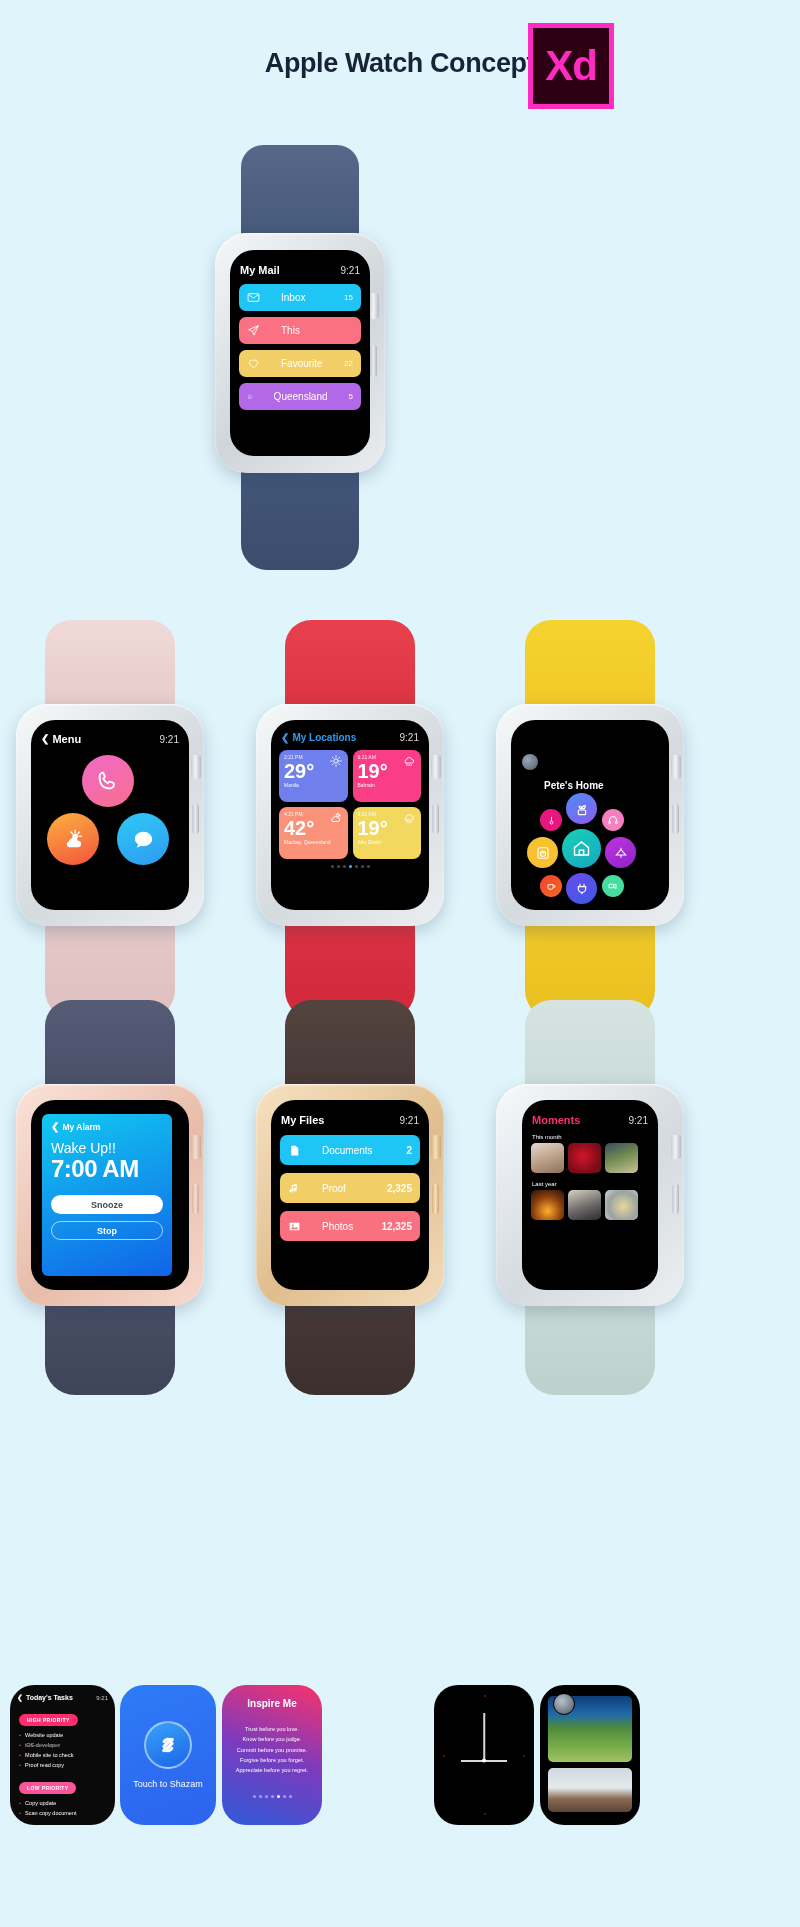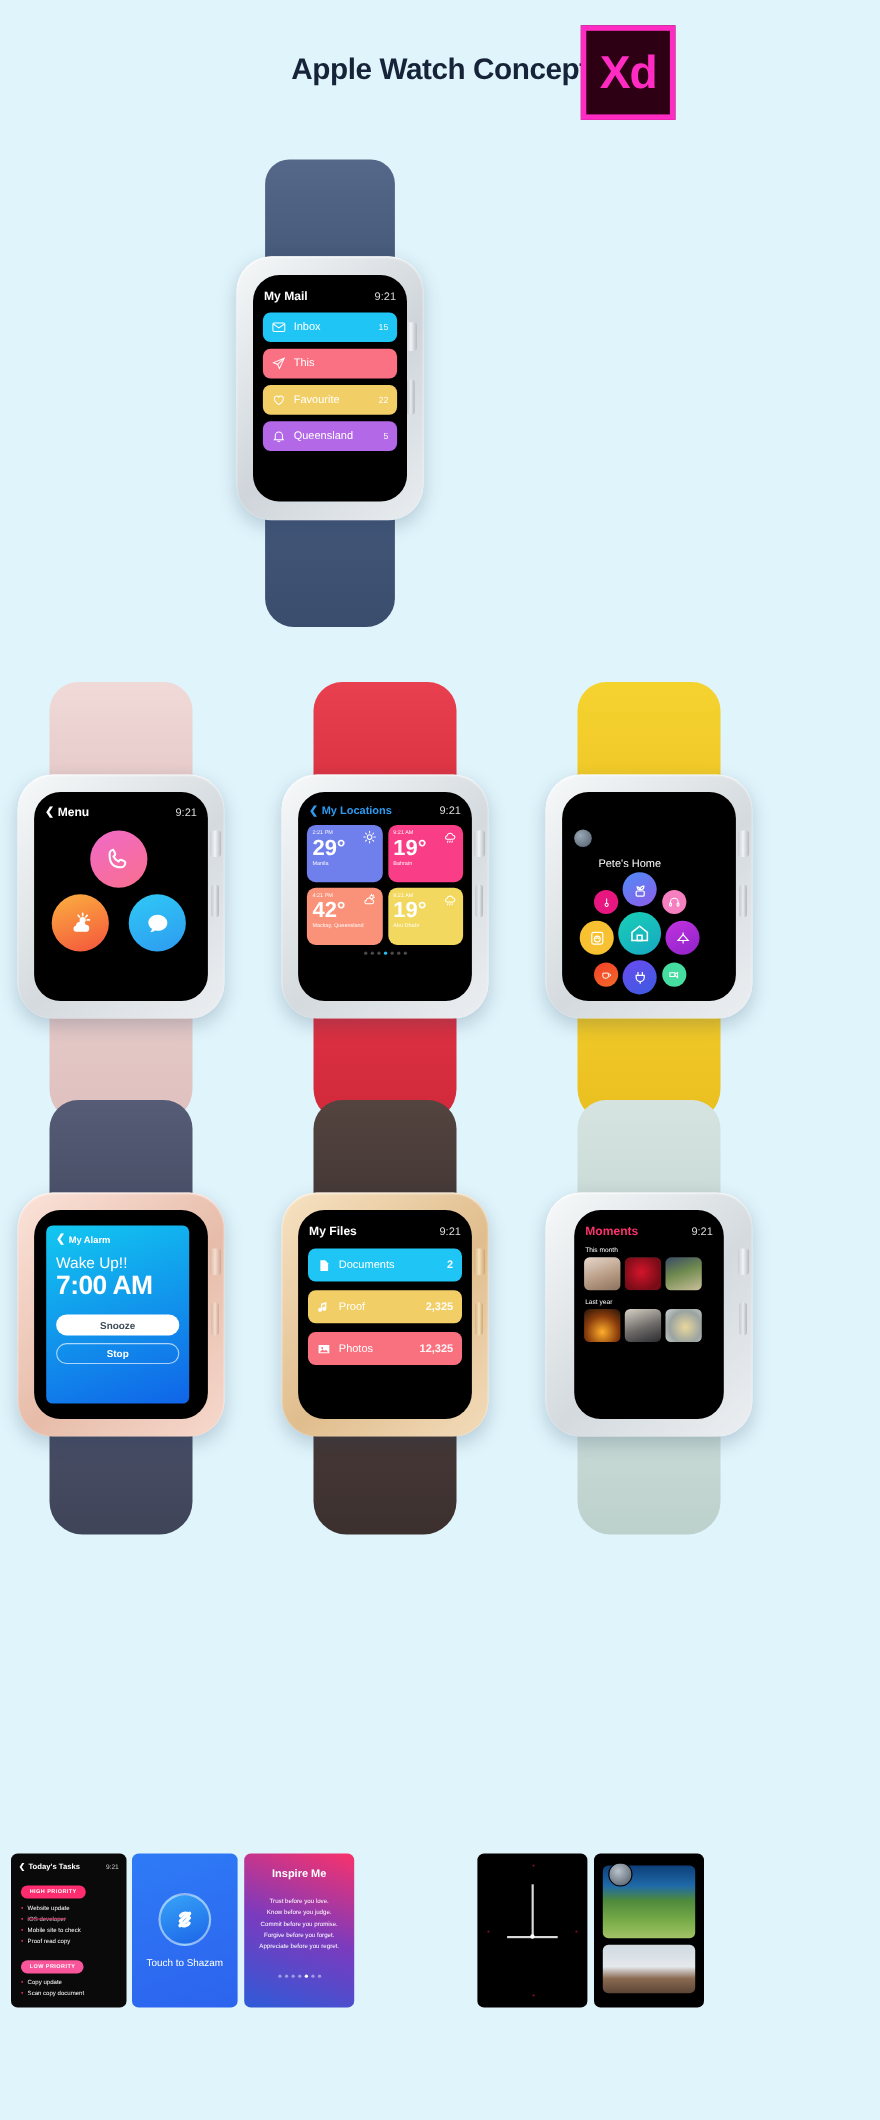--- a/index.html
+++ b/index.html
@@ -57,21 +57,21 @@
   
   .sbar {
     display: flex; align-items: center; justify-content: space-between;
     padding: 0 10px; color: #fff; font-size: 10px; font-weight: bold;
   }
   .sbar .lead { display: flex; align-items: center; gap: 3px; }
   .chev { font-size: 10px; font-weight: bold; line-height: 1; }
   .rowlist { padding: 0 9px; display: flex; flex-direction: column; gap: 6px; }
   .row {
     height: 27px; border-radius: 7px; display: flex; align-items: center;
-    padding: 0 8px; gap: 7px; color: #fff; font-size: 10px;
+    padding: 0 8px; gap: 21px; color: #fff; font-size: 10px;
   }
   .row .lbl { flex: 1; }
   .row .cnt { font-size: 8px; opacity: .95; }
   .ic { width: 13px; height: 13px; display: block; }
 
   
   .circ { border-radius: 50%; display: flex; align-items: center; justify-content: center; }
 
   
   .wgrid { display: grid; grid-template-columns: 1fr 1fr; gap: 5px; padding: 0 8px; }
@@ -89,21 +89,21 @@
     height: 19px; border-radius: 10px; display: flex; align-items: center;
     justify-content: center; font-size: 9px; font-weight: bold;
   }
 
   
   .mlabel { font-size: 6px; color: #fff; margin: 0 0 3px 10px; }
   .mrow { display: flex; gap: 4px; padding: 0 9px; }
   .thumb { width: 33px; height: 30px; border-radius: 5px; overflow: hidden; }
 
   
-  .minicard { position: absolute; border-radius: 6px; overflow: hidden; }
+  .minicard { position: absolute; border-radius: 24px; overflow: hidden; }
 
   .task { font-size: 5.5px; color: #fff; display: flex; gap: 4px; align-items: baseline; }
   .task .bullet { color: #FF2D6F; font-size: 6px; }
   .task.done .tx { text-decoration: line-through; text-decoration-color: #FF2D6F; opacity: .75; }
   .badge {
     display: inline-block; background: #FF2D6F; color: #fff; font-size: 5px;
     font-weight: bold; letter-spacing: .4px; border-radius: 8px; padding: 3px 8px;
   }
 </style>
 </head>
@@ -268,21 +268,21 @@
 
   <div class="watch" style="left:495px;top:620px;width:190px;height:400px;">
     <div class="band-top" style="top:0;width:130px;height:115px;background:linear-gradient(180deg,#F5D32F,#EFC626);border-radius:26px 26px 10px 10px;"></div>
     <div class="band-bottom" style="bottom:0;width:130px;height:120px;background:linear-gradient(180deg,#F2CB2B,#E9BF1E);border-radius:10px 10px 30px 30px;"></div>
     <div class="case" style="top:84px;width:188px;height:222px;background:linear-gradient(135deg,#f7f9fa,#d4dade 55%,#eceff2);"></div>
     <div class="crown" style="right:4px;top:135px;width:10px;height:24px;"></div>
     <div class="sidebtn" style="right:6px;top:184px;width:7px;height:30px;"></div>
     <div class="screen" style="top:195px;width:158px;height:190px;">
       <div style="display:flex;align-items:center;gap:6px;padding:12px 0 0 11px;">
         <span style="width:16px;height:16px;border-radius:50%;background:radial-gradient(circle at 35% 35%,#9aa7b4,#4f5d6b);display:block;"></span>
-        <span style="color:#fff;font-size:10px;font-weight:normal;margin-top:48px;">Pete's Home</span>
+        <span style="color:#fff;font-size:10px;font-weight:bold;margin-top:48px;">Pete's Home</span>
       </div>
       <div style="position:relative;height:140px;margin-top:2px;">
         <div class="circ" style="position:absolute;left:29px;top:16px;width:22px;height:22px;background:#E8177F;">
           <svg width="11" height="11" viewBox="0 0 24 24" fill="none" stroke="#fff" stroke-width="2">
               <path d="M12 4v9"></path>
               <circle cx="12" cy="16.5" r="3.2"></circle>
             </svg>
         </div>
         <div class="circ" style="position:absolute;left:55px;top:0px;width:31px;height:31px;background:linear-gradient(150deg,#4E8CF7,#8E5CE8);">
           <svg width="16" height="16" viewBox="0 0 24 24" fill="none" stroke="#fff" stroke-width="1.7">

